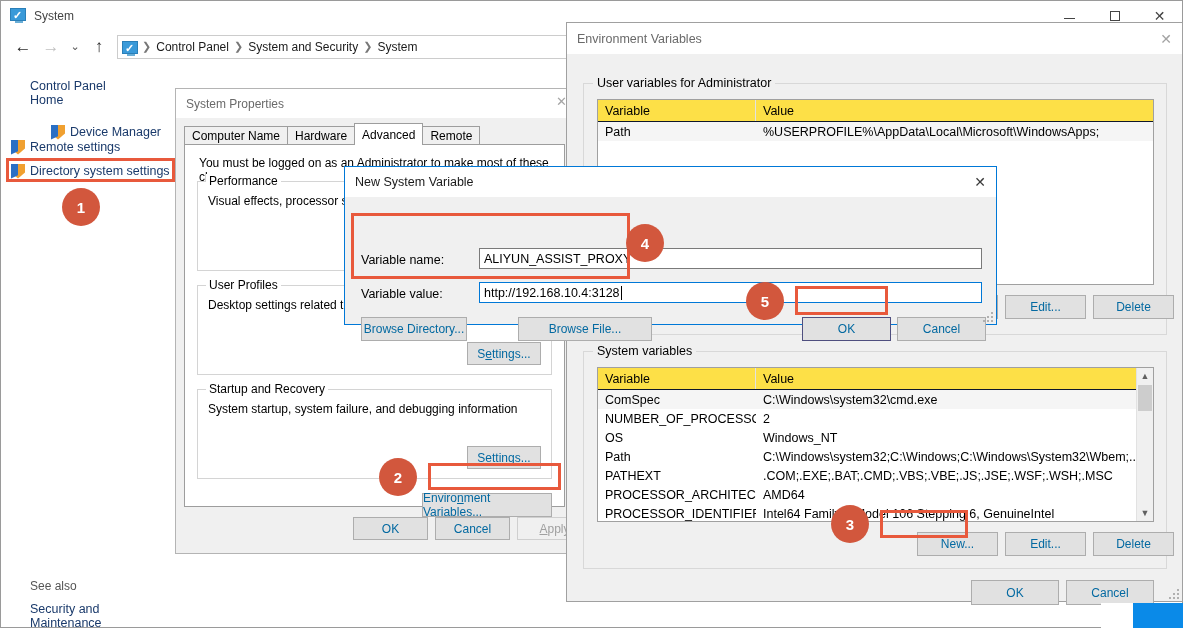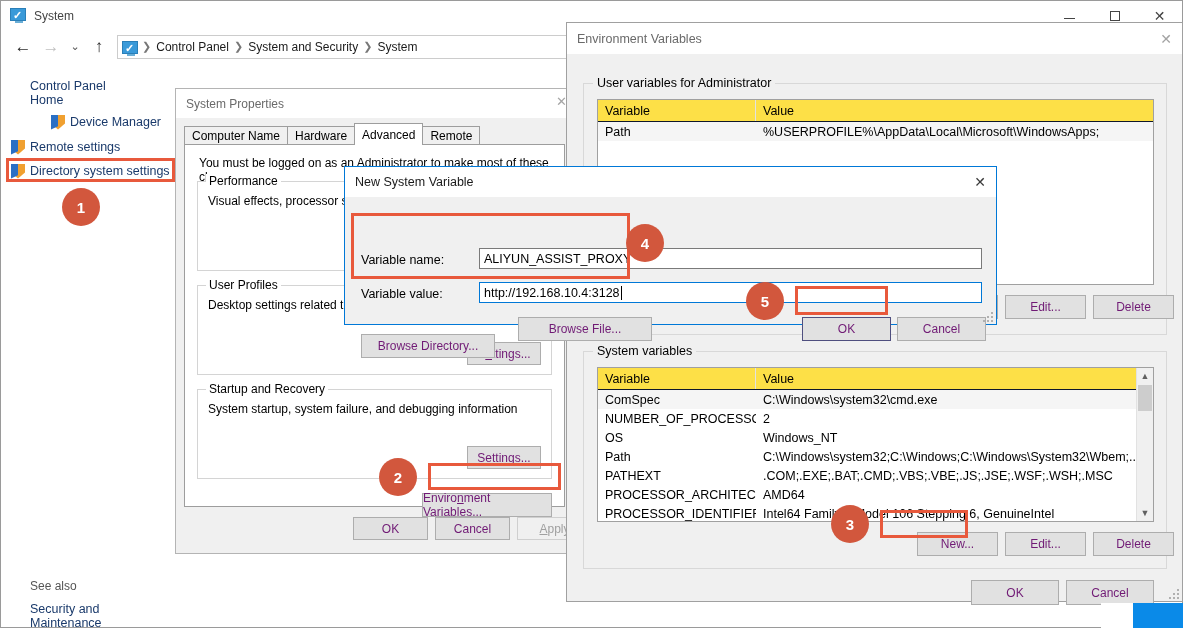--- a/index.html
+++ b/index.html
@@ -260,21 +260,21 @@
   .gb-desc {
     position: absolute;
     left: 10px; top: 12px;
     font-size: 12px;
     white-space: nowrap;
   }
   .winbtn {
     background: #e1e1e1;
     border: 1px solid #adadad;
     font-size: 12px;
-    color: #701a75;
+    color: #0369a1;
     display: flex; align-items: center; justify-content: center;
     box-sizing: border-box;
     font-family: "Liberation Sans", sans-serif;
   }
   .winbtn.disabled { color: #a0a0a0; background:#f0f0f0; border-color:#cfcfcf;}
   .u { text-decoration: underline; }
 
   
   .envdlg {
     position: absolute;
@@ -491,21 +491,21 @@
         <span class="crumb">System and Security</span>
         <span class="crumb-sep">❯</span>
         <span class="crumb">System</span>
       </div>
     </div>
 
     <div class="cp-body">
       <div class="sidebar">
         <div class="cp-home">Control Panel Home</div>
 
-        <div class="side-link" style="top:48px;padding-left:40px;">
+        <div class="side-link" style="top:58px;padding-left:40px;">
           <span class="shield"></span>
           <span class="side-label">Device Manager</span>
         </div>
 
         <div class="side-link" style="top:73px;">
           <span class="shield"></span>
           <span class="side-label">Remote settings</span>
         </div>
 
         <div class="side-link" style="top:97px;">
@@ -674,21 +674,21 @@
       <div class="nsv-input" style="left:134px; top:51px; width:503px;">
         <span>ALIYUN_ASSIST_PROXY</span>
       </div>
 
       <div class="nsv-label" style="left:16px; top:90px;">Variable value:</div>
       <div class="nsv-input focused" style="left:134px; top:85px; width:503px;">
         <span>http://192.168.10.4:3128</span>
           <span class="caret"></span>
       </div>
 
-      <div class="winbtn" style="position:absolute; left:16px; top:137px; width:134px; height:24px;">Browse Directory...</div>
+      <div class="winbtn" style="position:absolute; left:16px; top:120px; width:106px; height:24px;">Browse Directory...</div>
       <div class="winbtn" style="position:absolute; left:173px; top:120px; width:134px; height:24px;">Browse File...</div>
       <div class="winbtn" style="position:absolute; left:457px; top:120px; width:89px; height:24px; border-color:#4f4f7f;">OK</div>
       <div class="winbtn" style="position:absolute; left:552px; top:120px; width:89px; height:24px;">Cancel</div>
 
       <div class="resize-grip">
         <i style="right:0;bottom:0;"></i>
           <i style="right:4px;bottom:0;"></i>
           <i style="right:8px;bottom:0;"></i>
         <i style="right:0;bottom:4px;"></i>
           <i style="right:4px;bottom:4px;"></i>

